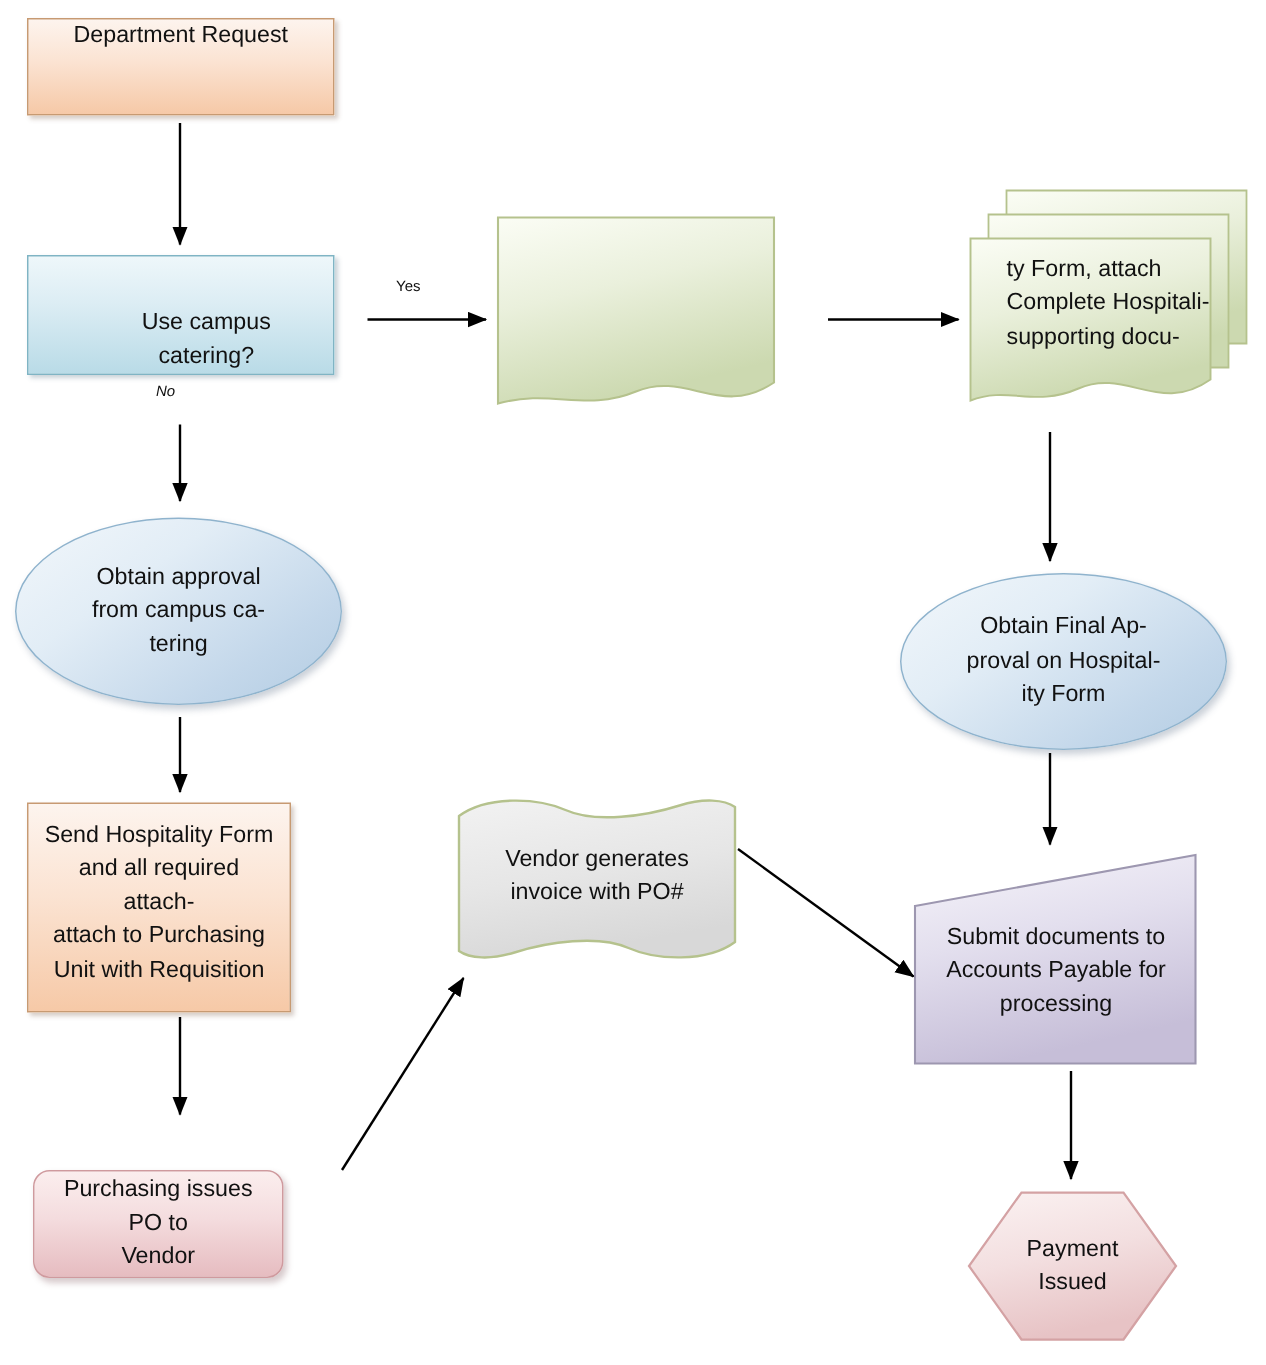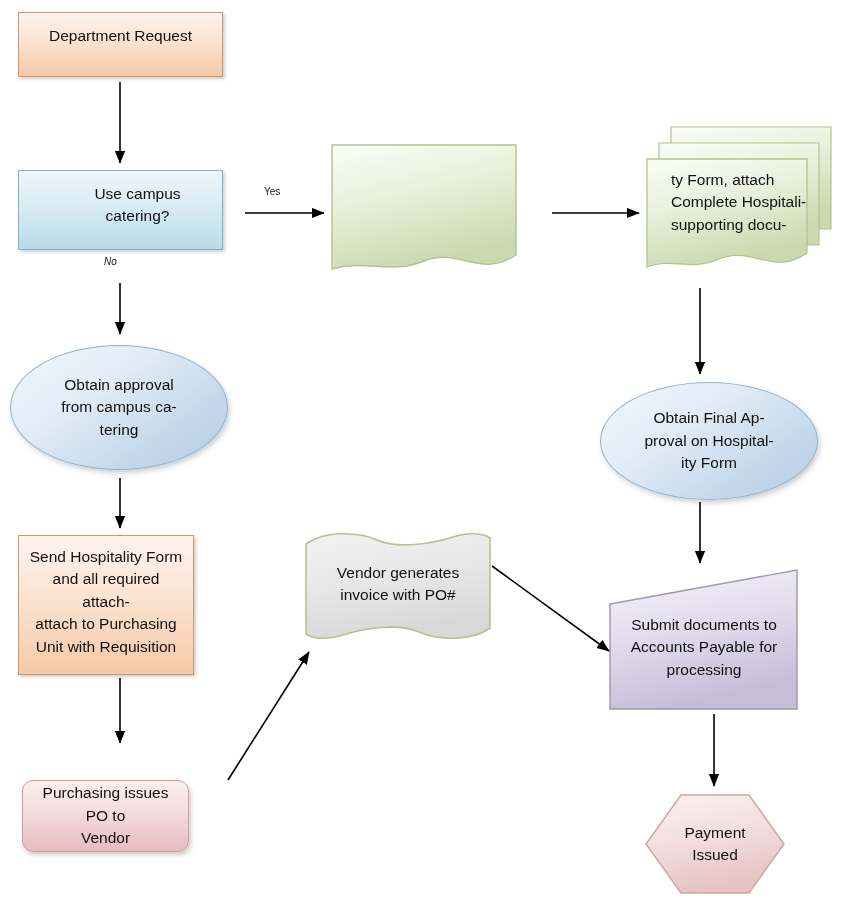--- a/index.html
+++ b/index.html
@@ -41,21 +41,21 @@
     background: linear-gradient(to bottom, #fdf4ee 0%, #fbe3d2 45%, #f6c9a7 100%);
     box-shadow: 2px 2px 3px rgba(120,90,70,0.30);
     align-items: flex-start;
   }
 
   
   .rect-blue {
     border: 1px solid #7fb4c4;
     background: linear-gradient(to bottom, #eef7fa 0%, #dcedf4 40%, #b9dbe7 100%);
     box-shadow: 2px 2px 3px rgba(80,110,130,0.30);
-    align-items: flex-start;
+    align-items: flex-end;
     padding-left: 34px;
   }
 
   
   .rect-pink-round {
     border: 1px solid #cf9a9e;
     border-radius: 11px;
     background: linear-gradient(to bottom, #fbeeee 0%, #f4dcde 45%, #e6bcc0 100%);
     box-shadow: 2px 3px 4px rgba(130,90,95,0.32);
     align-items: center;
@@ -136,21 +136,21 @@
 
     <line x1="700" y1="502" x2="700" y2="563" stroke="#000000" stroke-width="1.6" marker-end="url(#ah)"></line>
 
     <line x1="714" y1="714" x2="714" y2="786" stroke="#000000" stroke-width="1.6" marker-end="url(#ah)"></line>
   </svg>
 
   <div class="lbl-edge" style="left:264px; top:186px;">Yes</div>
   <div class="lbl-edge" style="left:104px; top:256px;font-style:italic;">No</div>
 
   <div class="node rect-orange" style="left:18px; top:12px; width:205px; height:65px;">
-    <div class="label" style="padding-top:12px;">Department  Request</div>
+    <div class="label" style="">Department  Request</div>
   </div>
 
   <div class="node rect-blue" style="left:18px; top:170px; width:205px; height:80px;">
     <div class="label" style="padding-top:12px;">Use campus catering?</div>
   </div>
 
   <div class="node doc-green" style="left:330px; top:143px; width:188px; height:140px;">
     <svg class="shape-svg" viewBox="0 0 188 140" preserveAspectRatio="none">
       <defs>
         <linearGradient id="grn1" x1="0" y1="0" x2="0.35" y2="1">

